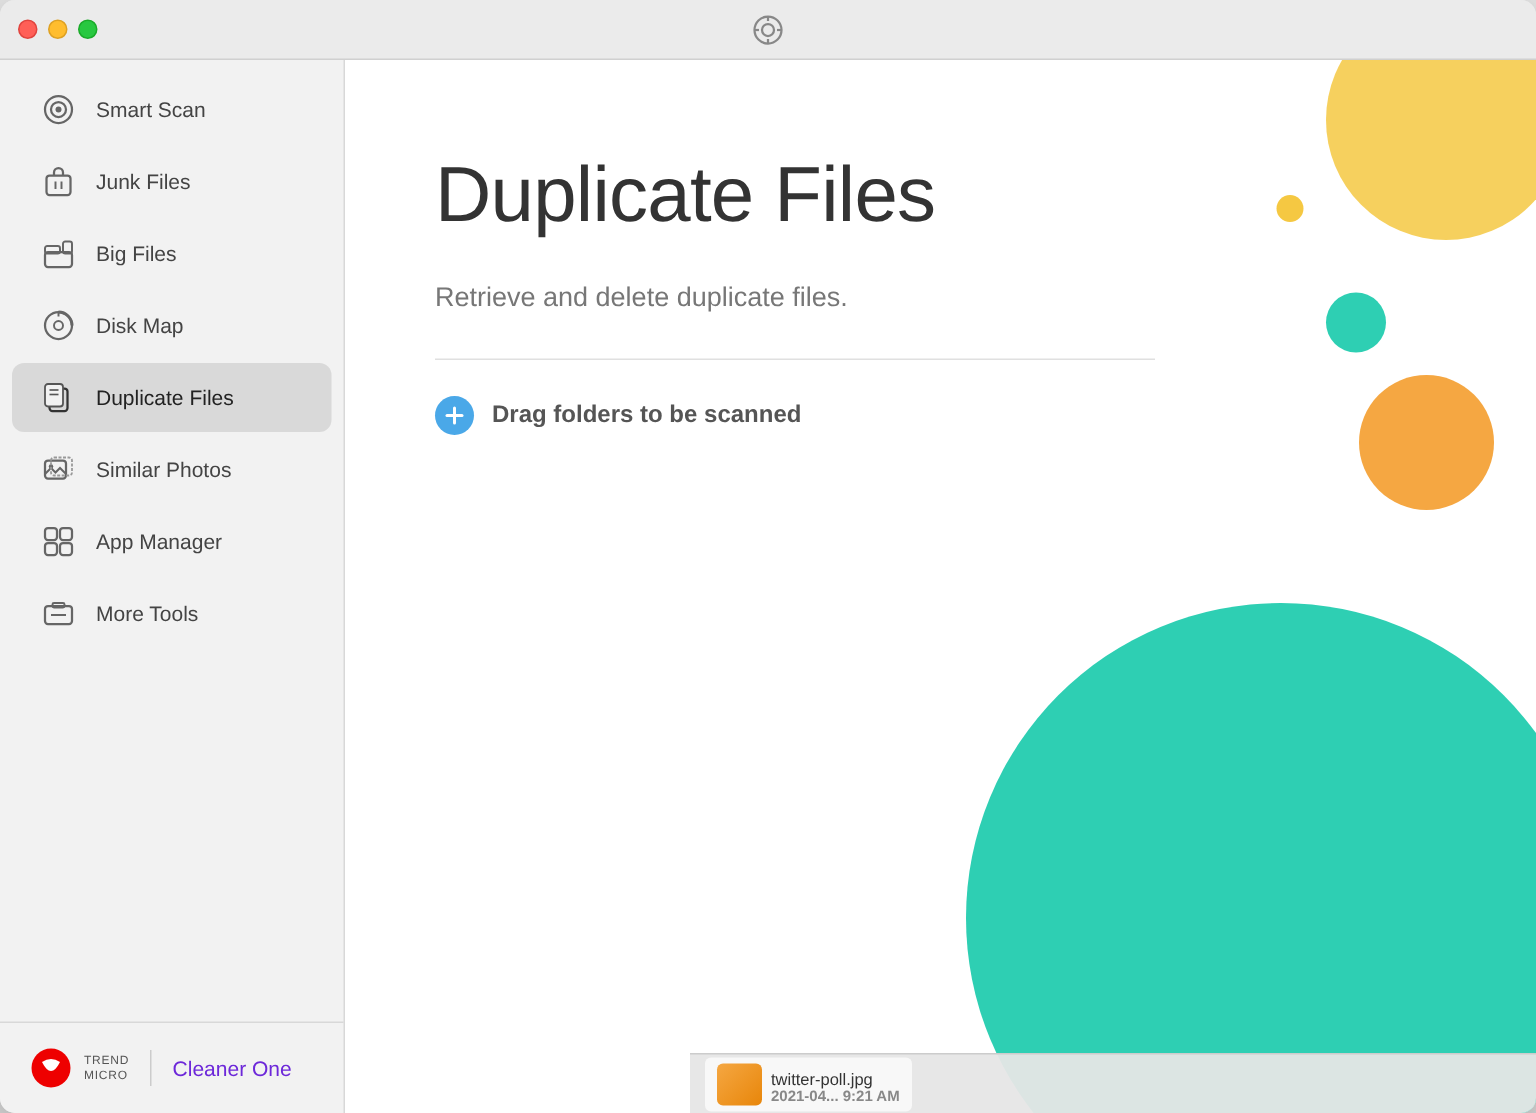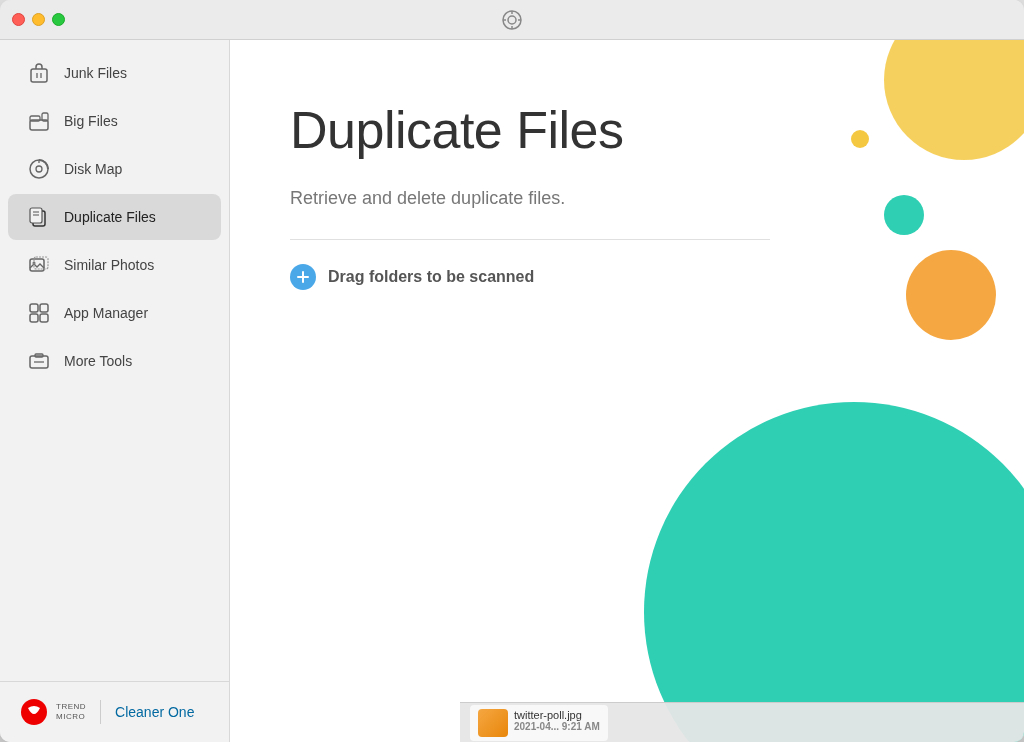--- a/index.html
+++ b/index.html
@@ -139,21 +139,21 @@
 
     .brand-divider {
       width: 1px;
       height: 24px;
       background: #ccc;
       margin: 0 6px;
     }
 
     .brand-product {
       font-size: 14px;
-      color: #0369a1;
+      color: #6d28d9;
       font-weight: 500;
     }
 
     
     .content {
       flex: 1;
       background: #ffffff;
       position: relative;
       overflow: hidden;
     }
@@ -293,21 +293,21 @@
       display: flex;
       align-items: center;
       border-top: 1px solid #ccc;
       padding: 0 10px;
       gap: 6px;
       z-index: 20;
     }
 
     .taskbar-item {
       display: flex;
-      align-items: flex-start;
+      align-items: flex-end;
       gap: 6px;
       padding: 4px 8px;
       background: rgba(255,255,255,0.7);
       border-radius: 4px;
       font-size: 11px;
       color: #444;
       cursor: pointer;
     }
 
     .taskbar-thumb {
@@ -359,20 +359,30 @@
         <line x1="16" y1="10" x2="19" y2="10" stroke="#888" stroke-width="1.5"></line>
       </svg>
     </div>
   </div>
 
   <div class="main-layout">
 
     <div class="sidebar">
       <div class="sidebar-nav">
 
+        <div class="nav-item">
+          <div class="nav-icon">
+            <svg width="22" height="22" viewBox="0 0 22 22" fill="none">
+              <circle cx="11" cy="11" r="9" stroke="#666" stroke-width="1.5" fill="none"></circle>
+              <circle cx="11" cy="11" r="5" stroke="#666" stroke-width="1.5" fill="none"></circle>
+              <circle cx="11" cy="11" r="2" fill="#666"></circle>
+            </svg>
+          </div>
+          <span>Smart Scan</span>
+        </div>
 
         <div class="nav-item">
           <div class="nav-icon">
             <svg width="22" height="22" viewBox="0 0 22 22" fill="none">
               <rect x="3" y="7" width="16" height="13" rx="2" stroke="#666" stroke-width="1.5" fill="none"></rect>
               <path d="M8 7V5a3 3 0 016 0v2" stroke="#666" stroke-width="1.5" fill="none"></path>
               <line x1="9" y1="11" x2="9" y2="16" stroke="#666" stroke-width="1.3"></line>
               <line x1="13" y1="11" x2="13" y2="16" stroke="#666" stroke-width="1.3"></line>
             </svg>
           </div>

